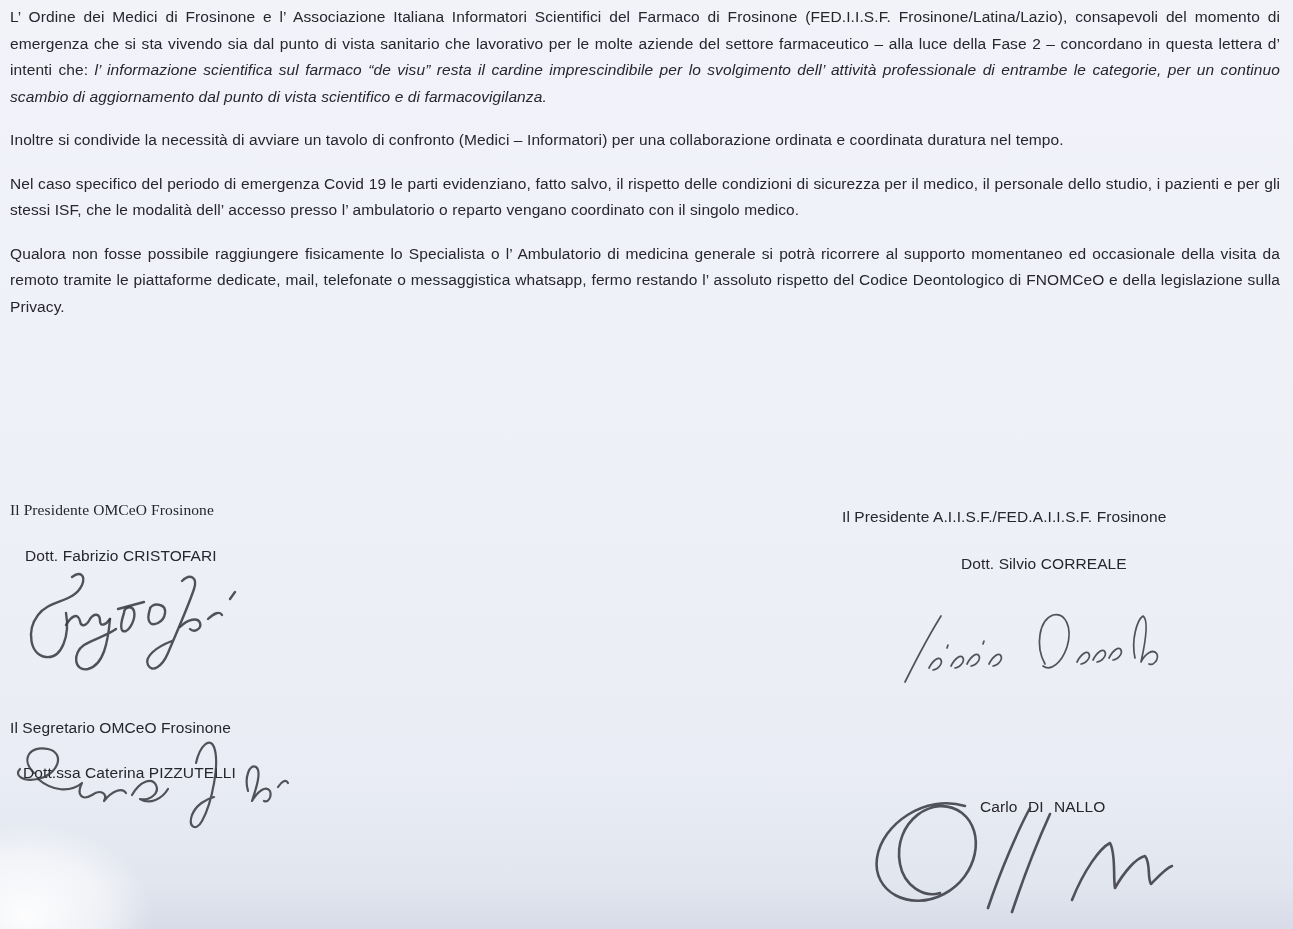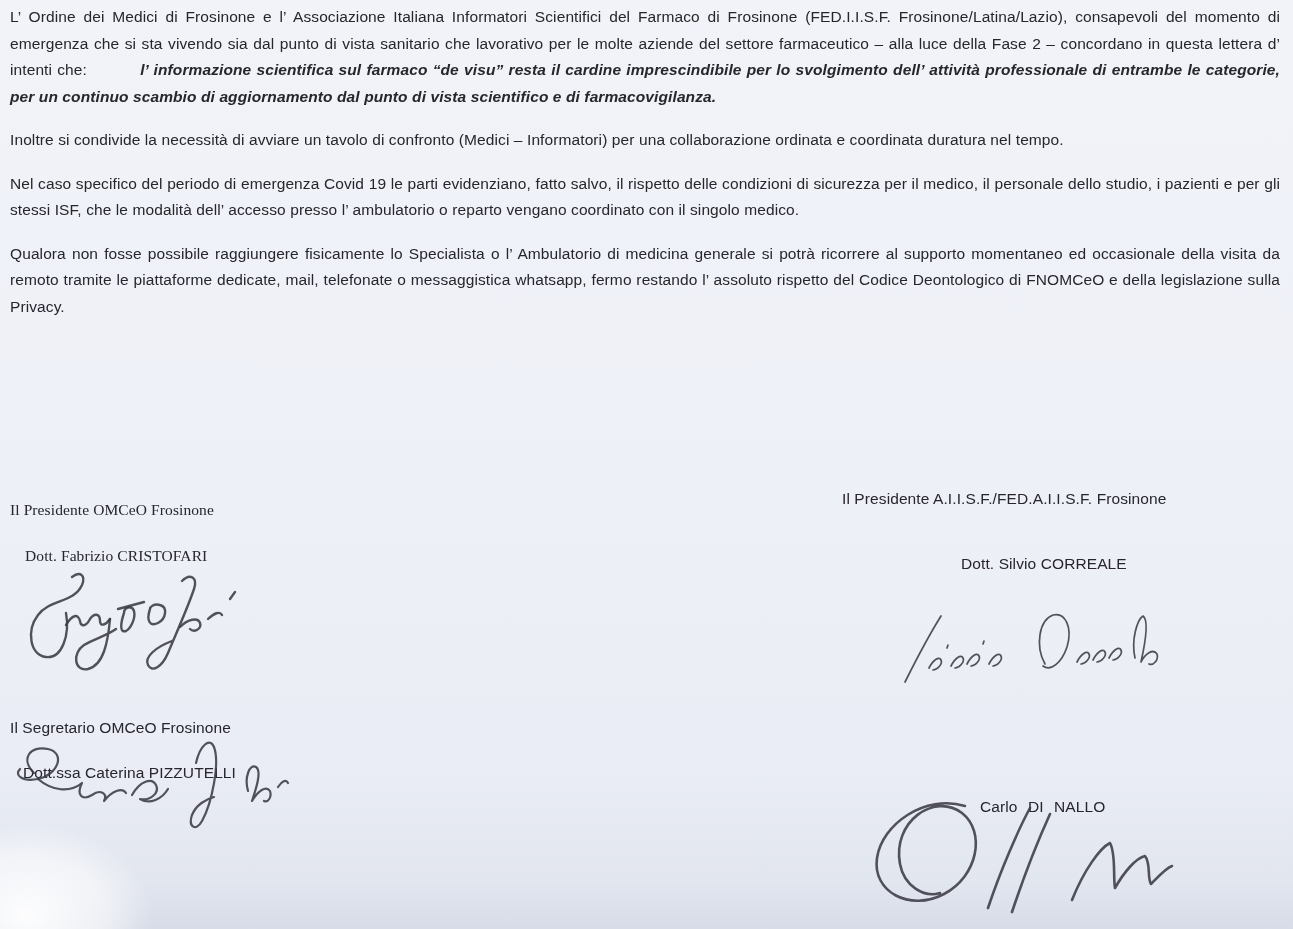--- a/index.html
+++ b/index.html
@@ -19,21 +19,21 @@
   }
   .body-text {
     position: absolute;
     top: 4px; left: 10px; right: 13px;
     font-size: 15.5px;
     line-height: 26.5px;
     text-align: justify;
     letter-spacing: 0.1px;
   }
   .body-text p { margin: 0 0 17px 0; }
-  .emphasis { font-style: italic; font-weight: bold; margin-left: 48px; }
+  .emphasis { font-style: italic; font-weight: normal; }
   .sig-label {
     position: absolute;
     font-size: 15.5px;
     white-space: nowrap;
     letter-spacing: 0.1px;
   }
   .sig-svg { position: absolute; pointer-events: none; }
   .sig-svg path { fill: none; stroke: #3b3b44; stroke-linecap: round; stroke-linejoin: round; opacity: 0.88; }
   .wide-gap { word-spacing: 6px; margin-top: 32px; }
 </style>
@@ -43,37 +43,37 @@
 <div class="page">
 
   <div class="body-text">
     <p><span>L’ Ordine dei Medici di Frosinone e l’ Associazione Italiana Informatori Scientifici del Farmaco di Frosinone (FED.I.I.S.F. Frosinone/Latina/Lazio), consapevoli del momento di emergenza che si sta vivendo sia dal punto di vista sanitario che lavorativo per le molte aziende del settore farmaceutico – alla luce della Fase 2 – concordano in questa lettera d’ intenti che: </span><span class="emphasis">l’ informazione scientifica sul farmaco “de visu” resta il cardine imprescindibile per lo svolgimento dell’ attività professionale di entrambe le categorie, per un continuo scambio di aggiornamento dal punto di vista scientifico e di farmacovigilanza.</span></p>
     <p>Inoltre si condivide la necessità di avviare un tavolo di confronto (Medici – Informatori) per una collaborazione ordinata e coordinata duratura nel tempo.</p>
     <p>Nel caso specifico del periodo di emergenza Covid 19 le parti evidenziano, fatto salvo, il rispetto delle condizioni di sicurezza per il medico, il personale dello studio, i pazienti e per gli stessi ISF, che le modalità dell’ accesso presso l’ ambulatorio o reparto vengano coordinato con il singolo medico.</p>
     <p>Qualora non fosse possibile raggiungere fisicamente lo Specialista o l’ Ambulatorio di medicina generale si potrà ricorrere al supporto momentaneo ed occasionale della visita da remoto tramite le piattaforme dedicate, mail, telefonate o messaggistica whatsapp, fermo restando l’ assoluto rispetto del Codice Deontologico di FNOMCeO e della legislazione sulla Privacy.</p>
   </div>
 
   <div class="sig-label" style="left:10px; top:501px;font-family:Liberation Serif, serif;">Il Presidente OMCeO Frosinone</div>
-  <div class="sig-label" style="left:25px; top:547px;font-family:Liberation Serif, serif;">Dott. Fabrizio CRISTOFARI</div>
+  <div class="sig-label" style="left:25px; top:547px;">Dott. Fabrizio CRISTOFARI</div>
   <svg class="sig-svg" style="left:20px; top:569px;" width="250" height="122" viewBox="0 0 250 122">
     <g stroke-width="2.4">
       <path d="M52,8 C60,2 66,6 62,16 C54,34 30,30 18,46 C6,62 10,86 26,88 C42,90 50,66 46,44"></path>
       <path d="M46,56 C52,46 58,44 60,52 C61,58 66,58 70,50 C74,44 80,44 80,52 C80,58 86,56 90,50"></path>
       <path d="M90,50 C88,72 84,96 68,100 C54,103 52,84 64,76 C74,70 88,66 96,60"></path>
       <path d="M104,44 C100,56 100,64 106,62 C110,60 116,50 114,42 C112,36 104,38 104,44"></path>
       <path d="M98,40 L124,33"></path>
       <path d="M130,40 C126,52 130,58 138,54 C146,50 148,38 140,36 C134,34 130,38 130,40"></path>
       <path d="M162,12 C170,4 178,8 174,20 C168,38 158,60 148,84 C142,98 132,104 128,96 C124,88 136,78 152,72"></path>
       <path d="M160,58 C168,50 178,48 180,54 C182,60 174,64 170,60"></path>
       <path d="M188,50 C194,44 200,42 202,46"></path>
       <path d="M210,30 L215,23"></path>
     </g>
   </svg>
 
-  <div class="sig-label" style="left:842px; top:490px;">Il Presidente A.I.I.S.F./FED.A.I.I.S.F. Frosinone</div>
+  <div class="sig-label" style="left:842px; top:508px;">Il Presidente A.I.I.S.F./FED.A.I.I.S.F. Frosinone</div>
   <div class="sig-label" style="left:961px; top:555px;">Dott. Silvio CORREALE</div>
   <svg class="sig-svg" style="left:895px; top:610px;" width="280" height="80" viewBox="0 0 280 80">
     <g stroke-width="1.7">
       <path d="M10,72 C20,52 36,22 46,6"></path>
       <path d="M34,58 C38,50 44,46 46,50 C48,54 42,60 38,60"></path>
       <path d="M52,38 l1,-3"></path>
       <path d="M56,56 C60,48 66,44 68,48 C70,52 64,58 60,58"></path>
       <path d="M72,54 C76,46 82,42 84,46 C86,50 80,56 76,56"></path>
       <path d="M88,34 l1,-3"></path>
       <path d="M94,54 C98,46 104,42 106,46 C108,50 102,56 98,56"></path>

